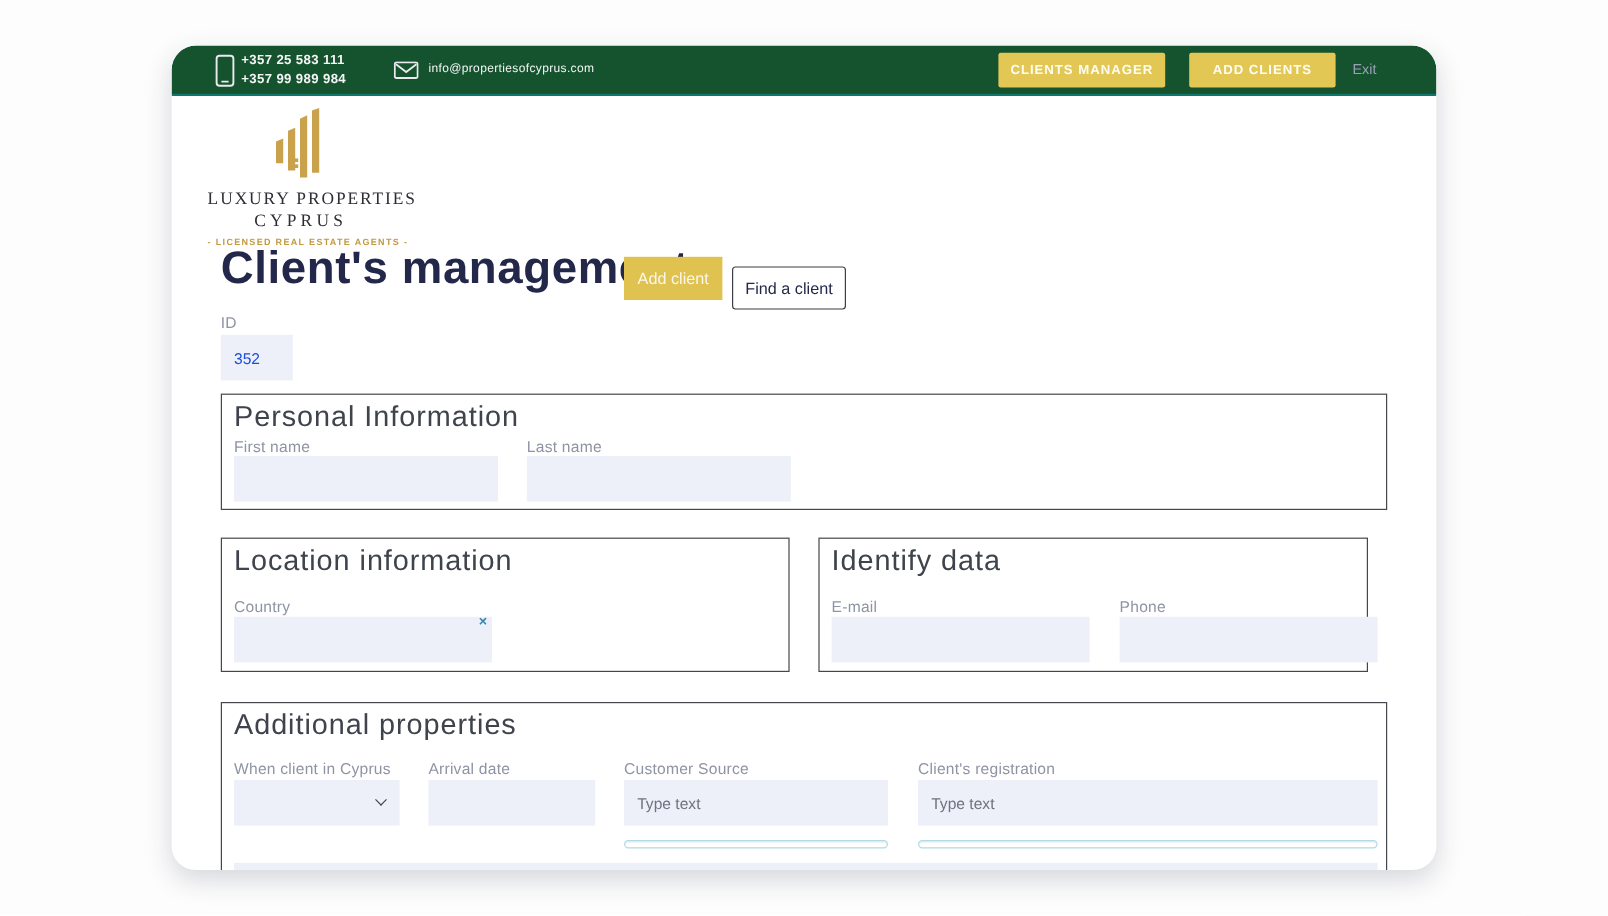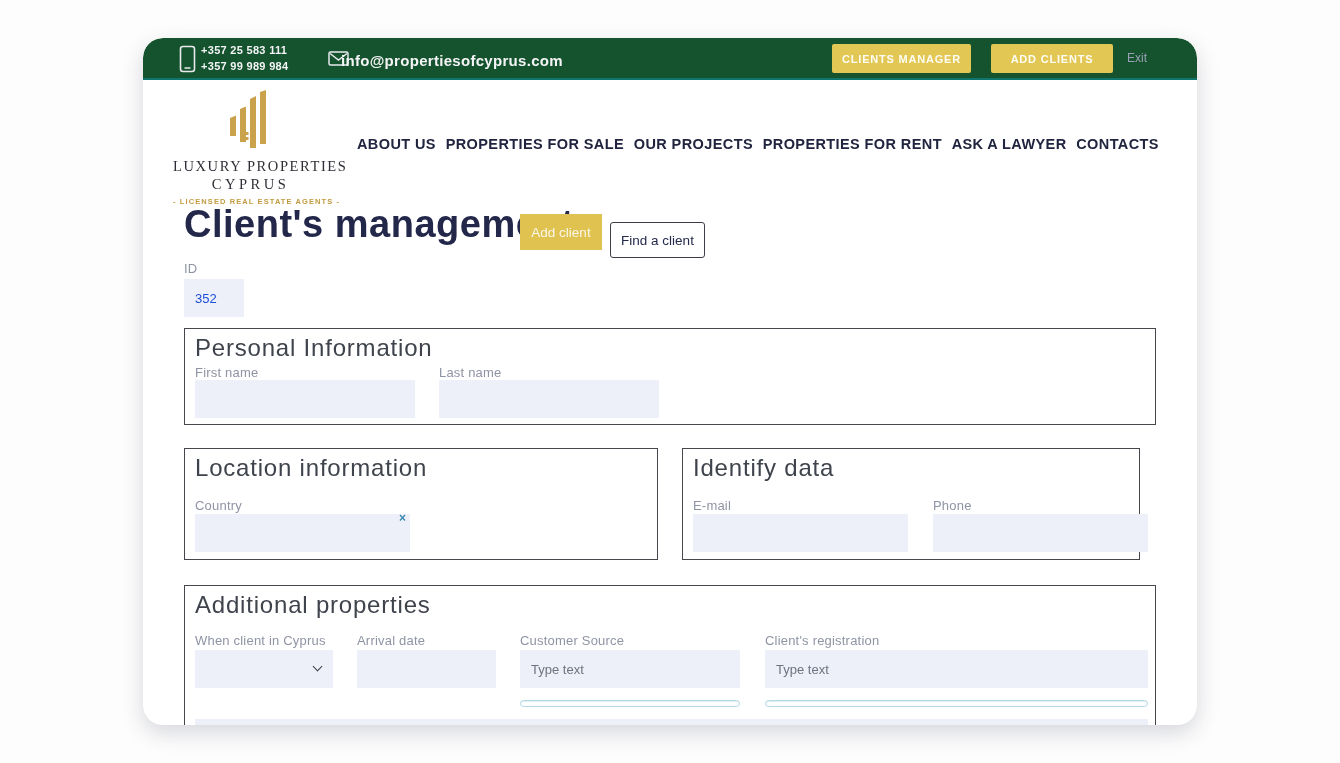--- a/index.html
+++ b/index.html
@@ -17,21 +17,21 @@
 
   
   .topbar {
     position: absolute; left: 0; top: 0; width: 100%; height: 42px;
     background: #14532d; border-radius: 20px 20px 0 0;
     border-bottom: 2px solid #0f766e;
   }
   .topbar .phone-icon { position: absolute; left: 36px; top: 7px; }
   .topbar .phones { position: absolute; left: 58px; top: 4px; color: #f4f4f6; font-size: 11px; font-weight: bold; letter-spacing: .3px; line-height: 16px; }
   .topbar .mail-icon { position: absolute; left: 185px; top: 13px; }
-  .topbar .email { position: absolute; left: 198px; top: 14px; color: #f4f4f6; font-size: 15px; font-weight: bold; letter-spacing: .3px; }
+  .topbar .email { position: absolute; left: 214px; top: 14px; color: #f4f4f6; font-size: 10px; font-weight: normal; letter-spacing: .3px; }
   .tb-btn {
     position: absolute; top: 6px; height: 29px; background: #e3c755; border: none;
     color: #fdfdf4; font-family: "Liberation Sans", sans-serif; font-size: 11px; font-weight: bold;
     letter-spacing: .8px; border-radius: 2px; cursor: pointer;
   }
   .tb-btn.clients { left: 689px; width: 139px; }
   .tb-btn.addprop { left: 848px; width: 122px; }
   .exit-link { position: absolute; left: 984px; top: 13px; color: #9aa0b6; font-size: 12px; cursor: pointer; }
 
   
@@ -124,28 +124,20 @@
         <rect x="16.5" y="42" width="3" height="3" fill="#c9a24b"></rect>
         <rect x="21.5" y="42" width="3" height="3" fill="#c9a24b"></rect>
         <rect x="16.5" y="47" width="3" height="3" fill="#c9a24b"></rect>
         <rect x="21.5" y="47" width="3" height="3" fill="#c9a24b"></rect>
       </svg>
       <div class="l1">LUXURY PROPERTIES</div>
       <div class="l2">CYPRUS</div>
       <div class="l3">-  LICENSED REAL ESTATE AGENTS  -</div>
     </div>
 
-    <div class="mainnav">
-      <span class="nav-item">ABOUT US</span>
-      <span class="nav-item">PROPERTIES FOR SALE</span>
-      <span class="nav-item">OUR PROJECTS</span>
-      <span class="nav-item">PROPERTIES FOR RENT</span>
-      <span class="nav-item">ASK A LAWYER</span>
-      <span class="nav-item">CONTACTS</span>
-    </div>
 
     <h1 class="page-title">Client's management</h1>
     <button class="btn-add-client">Add client</button>
     <button class="btn-find-client">Find a client</button>
 
     <div class="fld-label id-label">ID</div>
     <input class="fld-input id-input" value="352" style="">
 
     <div class="section-box" style="left:41px; top:290px; width:972px; height:97px;">
       <div class="section-title">Personal Information</div>

